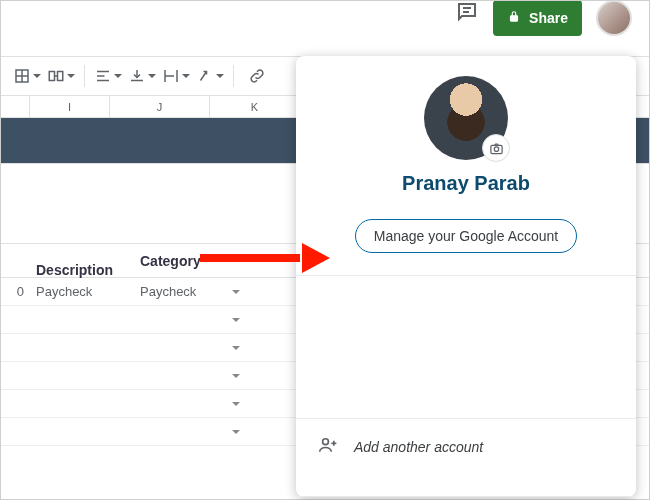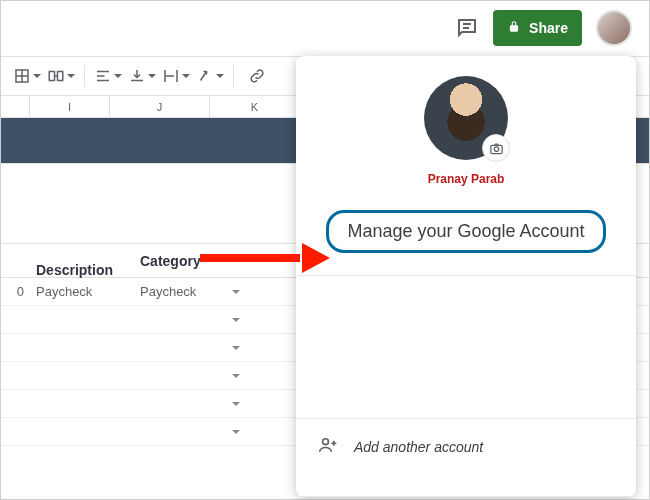--- a/index.html
+++ b/index.html
@@ -1,19 +1,19 @@
 <!DOCTYPE html>
 <html><head>
 <meta charset="utf-8">
 <style>
   * { box-sizing: border-box; margin: 0; padding: 0; font-family: Arial, Helvetica, sans-serif; }
   body { width: 650px; height: 500px; background: #fff; position: relative; overflow: hidden; }
 
   
-  .header { height: 56px; display: flex; align-items: center; justify-content: flex-end; padding: 0 18px; gap: 14px; }
+  .header { height: 56px; display: flex; align-items: flex-start; justify-content: flex-end; padding: 0 18px; gap: 14px; }
   .comment-icon { width: 24px; height: 24px; color: #5f6368; cursor: pointer; }
   .share-btn { background: #2e7d32; color: #fff; border: none; border-radius: 4px; height: 36px; padding: 0 14px; display: flex; align-items: center; gap: 8px; font-size: 14px; font-weight: 600; cursor: pointer; }
   .share-btn svg { width: 14px; height: 14px; }
   .avatar { width: 36px; height: 36px; border-radius: 50%; background: linear-gradient(135deg,#d7ccc8,#8d6e63); border: 2px solid #e0e0e0; cursor: pointer; }
 
   
   .toolbar { height: 40px; border-top: 1px solid #e0e0e0; border-bottom: 1px solid #e0e0e0; display: flex; align-items: center; padding-left: 10px; gap: 0; }
   .tool { height: 28px; min-width: 34px; display: flex; align-items: center; justify-content: center; color: #5f6368; cursor: pointer; position: relative; }
   .tool svg { width: 18px; height: 18px; }
   .tool.drop::after { content: ""; border: 4px solid transparent; border-top-color: #5f6368; margin-left: 2px; margin-top: 4px; }
@@ -41,22 +41,22 @@
   .dc2{width:110px; padding-left:6px;}
   .dc3{width:110px; display:flex; align-items:center; justify-content:space-between; padding-right:10px;}
   .dd-caret { border:4px solid transparent; border-top-color:#888; margin-top:4px;}
 
   
   .popover { position:absolute; top:56px; right:14px; width:340px; min-height:440px; background:#fff; border-radius:8px; box-shadow: 0 2px 12px rgba(0,0,0,.25); z-index:10; padding-top:20px; text-align:center;}
   .pop-avatar-wrap { position:relative; width:84px; height:84px; margin:0 auto 12px;}
   .pop-avatar { width:84px; height:84px; border-radius:50%; background: radial-gradient(circle at 50% 28%, #e8c9a8 0 22%, transparent 22%), radial-gradient(circle at 50% 55%, #3b2a20 0 30%, transparent 30%), linear-gradient(#3a424b,#3a424b); }
   .cam-badge { position:absolute; right:-2px; bottom:-2px; width:28px; height:28px; background:#fff; border:1px solid #dadce0; border-radius:50%; display:flex; align-items:center; justify-content:center; color:#5f6368;}
   .cam-badge svg{width:15px;height:15px;}
-  .user-name { font-size:12px; font-weight:600; color:#b91c1c; margin-bottom:24px;}
-  .manage-btn { display:inline-block; border:3px solid #0369a1; background:#fff; color:#3c4043; border-radius:18px; padding:8px 18px; font-size:18px; cursor:pointer;}
+  .user-name { font-size:20px; font-weight:600; color:#0c4a6e; margin-bottom:24px;}
+  .manage-btn { display:inline-block; border:1px solid #0369a1; background:#fff; color:#3c4043; border-radius:18px; padding:8px 18px; font-size:14px; cursor:pointer;}
   .pop-divider { height:1px; background:#e8eaed; margin:22px 0 0;}
   .pop-spacer { height:120px;}
   .add-account { display:flex; align-items:center; gap:16px; padding:16px 22px; font-size:14px; color:#3c4043; cursor:pointer; text-align:left;font-style:italic;}
   .add-account svg{width:20px;height:20px;color:#5f6368;}
 
   
   .arrow { position:absolute; top:245px; left:200px; width:130px; height:24px; z-index:20; pointer-events:none;}
   .arrow-line { position:absolute; top:9px; left:0; width:100px; height:8px; background:#ff1a00;}
   .arrow-head { position:absolute; top:-2px; right:0; width:0; height:0; border:15px solid transparent; border-left:28px solid #ff1a00; border-right:0;}
 

